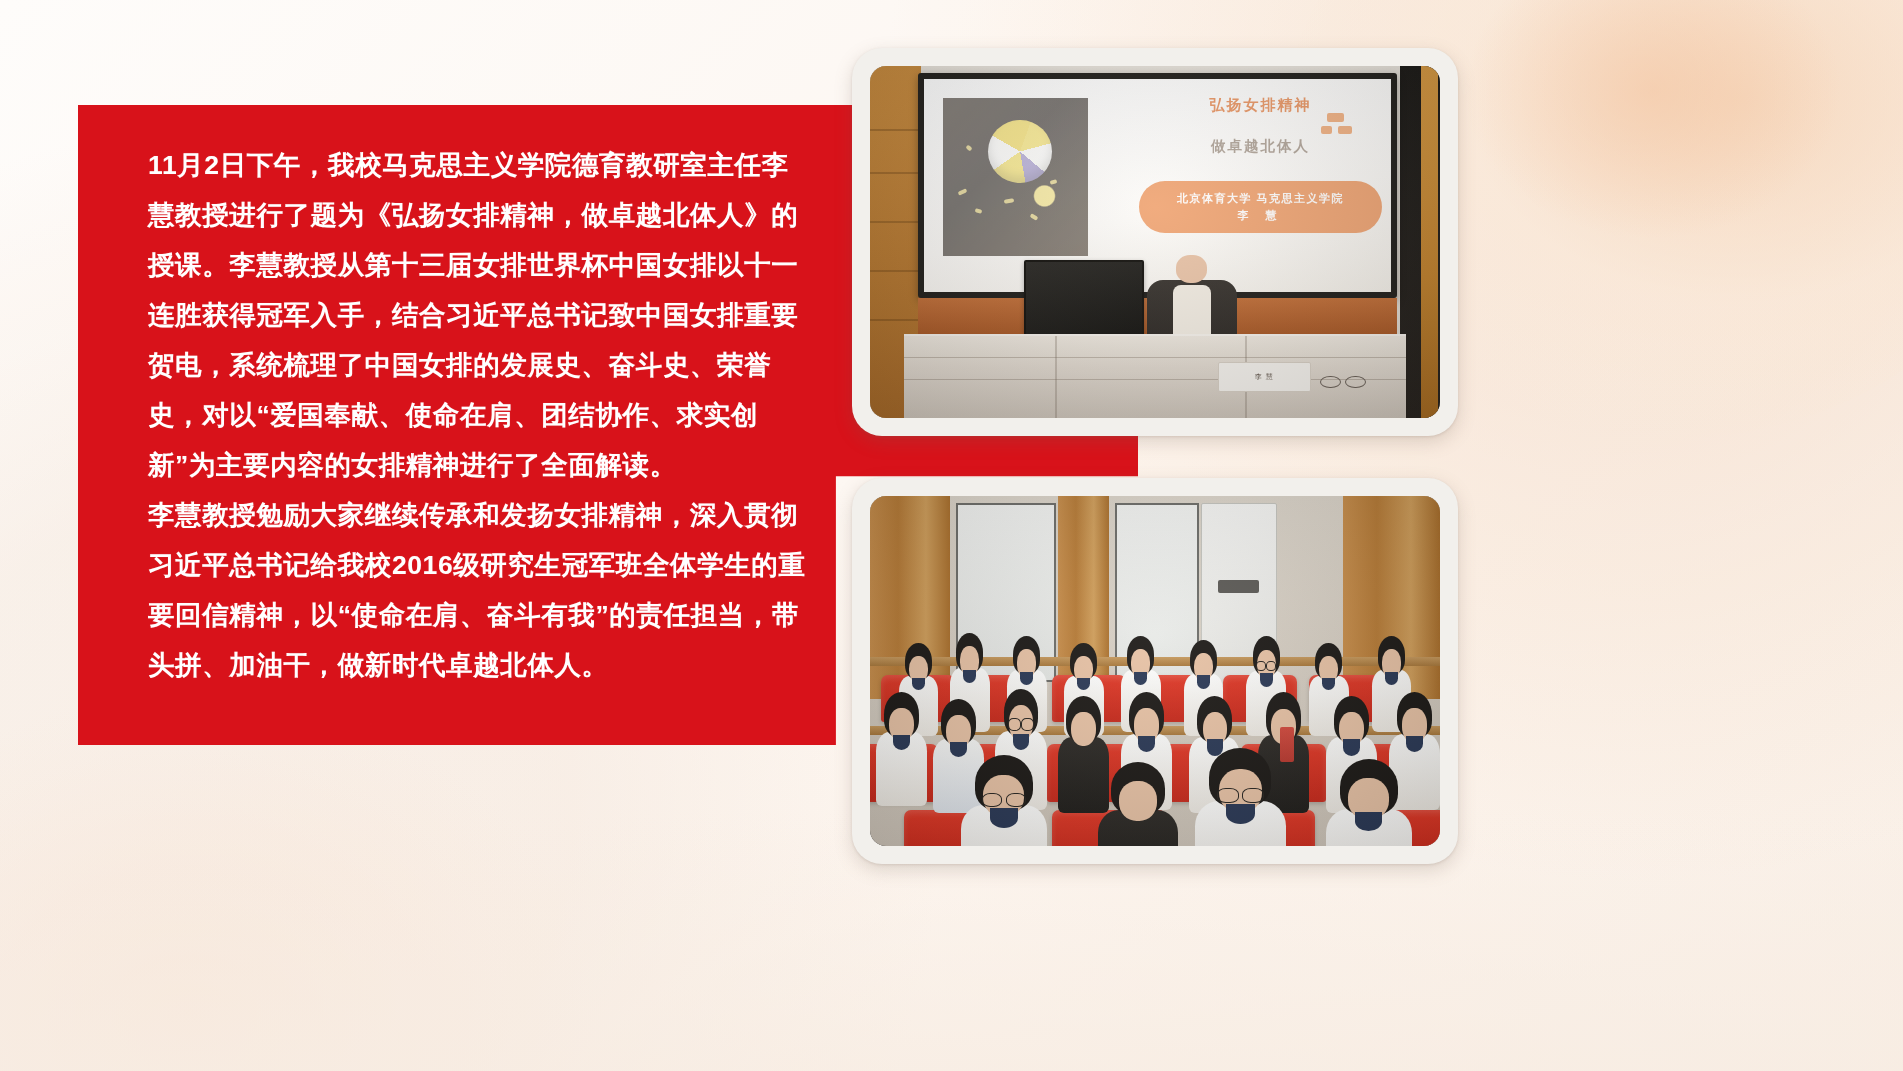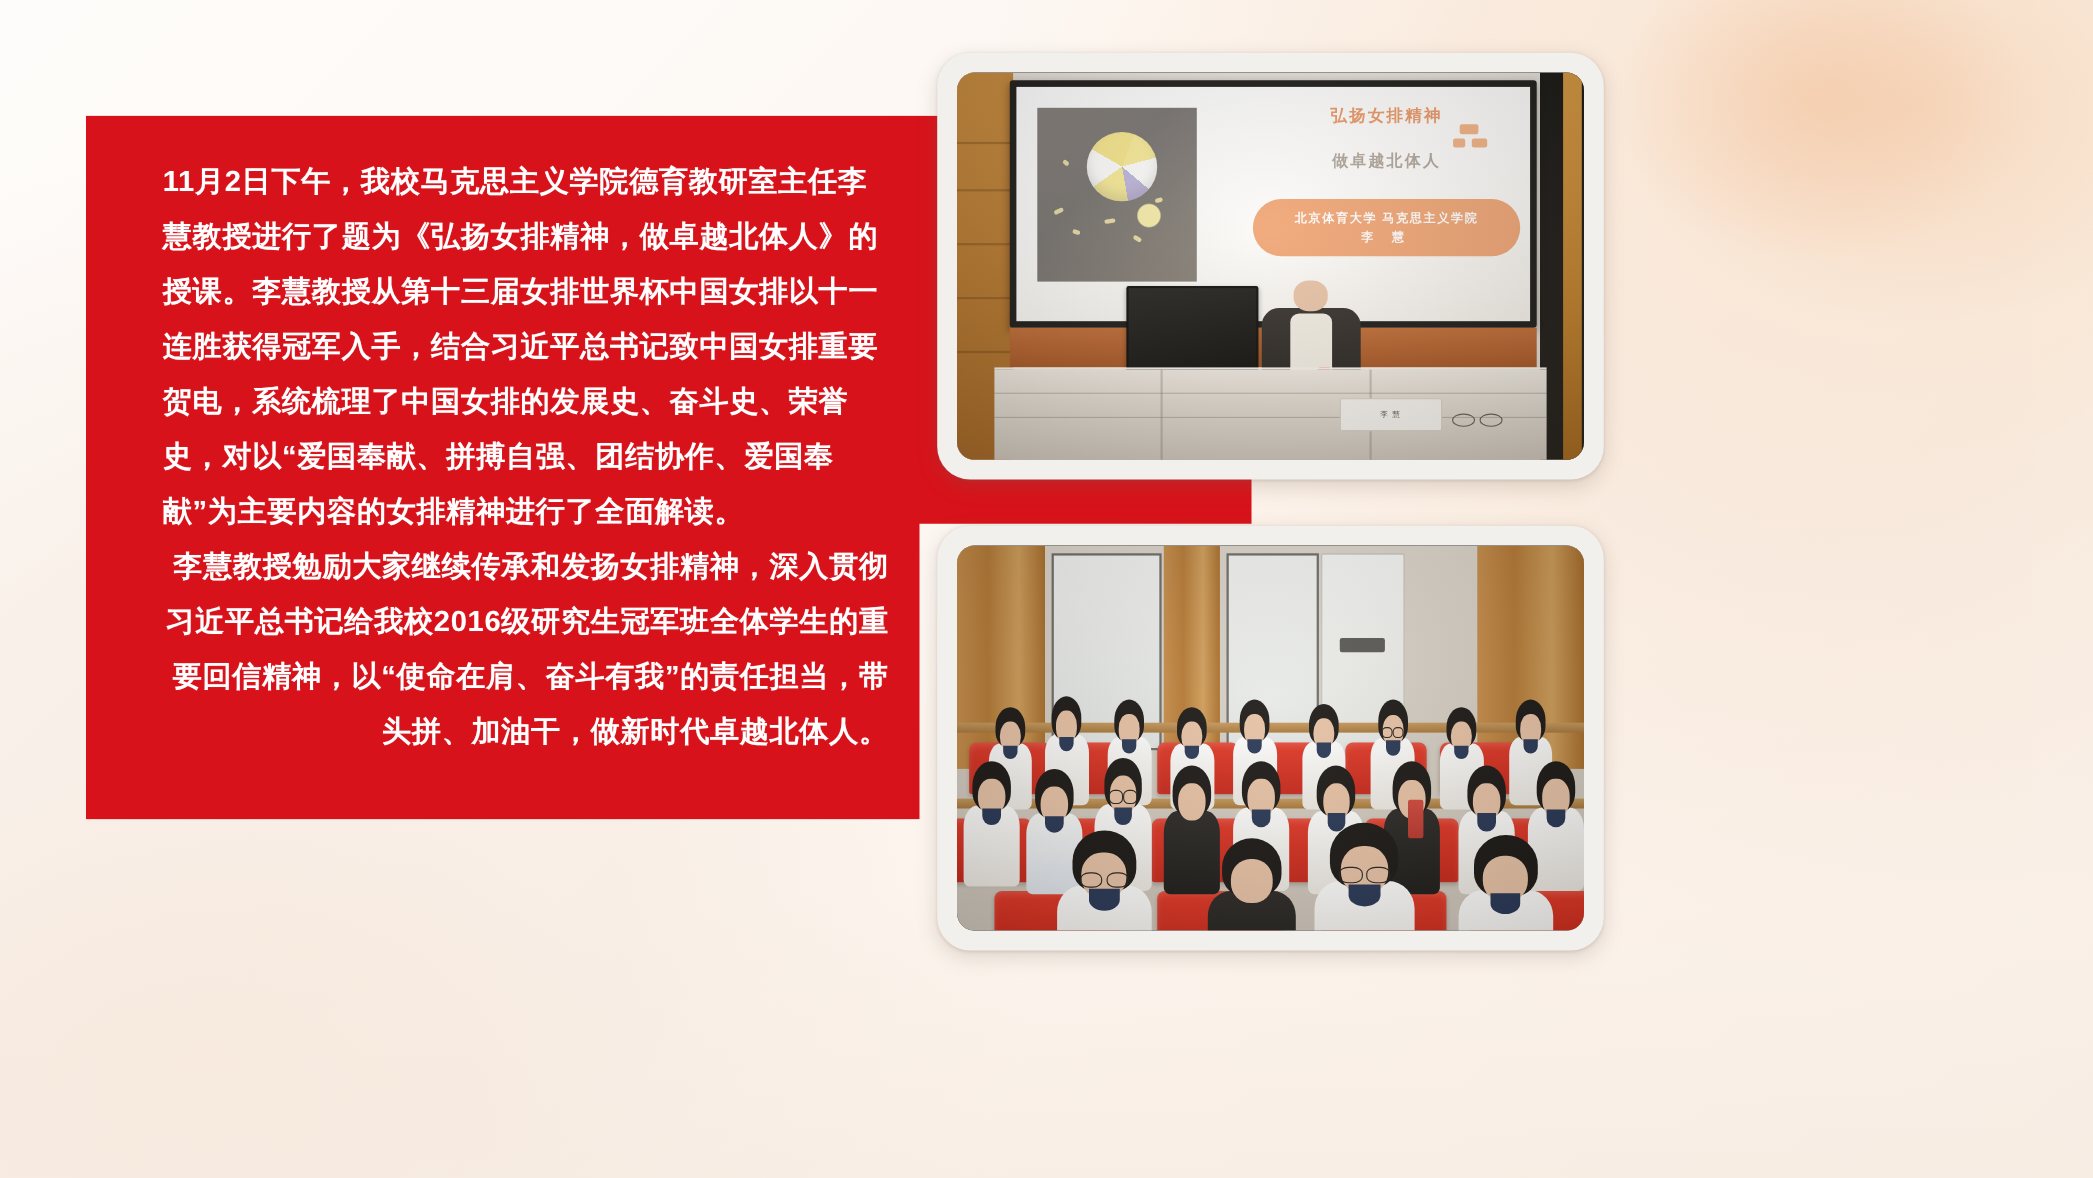--- a/index.html
+++ b/index.html
@@ -50,21 +50,21 @@
   .red-text{
     position:absolute;left:148px;top:140px;width:660px;
     color:#ffffff;
     font-size:26.5px;
     line-height:50px;
     font-weight:700;
     letter-spacing:.6px;
     text-shadow:0 0 1px rgba(255,255,255,.25);
   }
   .red-text p{margin:0;}
-  .red-text p + p{margin-top:0;text-align:right;}
+  .red-text p + p{margin-top:0;}
 
   
   .photo-card{
     position:absolute;
     background:#f2f0ec;
     border-radius:30px;
     padding:18px;
     box-shadow:0 6px 18px rgba(120,100,88,.22), 0 1px 3px rgba(120,100,88,.18);
   }
   .photo-card .inner{
@@ -270,21 +270,21 @@
   <div class="paper-grain"></div>
   <div class="wash-tr"></div>
   <div class="wash-tr2"></div>
   <div class="wash-bl"></div>
   <div class="wash-bot"></div>
 </div>
 
 <div class="red-panel"></div>
 
 <div class="red-text">
-  <p>11月2日下午，我校马克思主义学院德育教研室主任李慧教授进行了题为《弘扬女排精神，做卓越北体人》的授课。李慧教授从第十三届女排世界杯中国女排以十一连胜获得冠军入手，结合习近平总书记致中国女排重要贺电，系统梳理了中国女排的发展史、奋斗史、荣誉史，对以“爱国奉献、拼搏自强、团结协作、爱国奉献”为主要内容的女排精神进行了全面解读。</p>
+  <p>11月2日下午，我校马克思主义学院德育教研室主任李慧教授进行了题为《弘扬女排精神，做卓越北体人》的授课。李慧教授从第十三届女排世界杯中国女排以十一连胜获得冠军入手，结合习近平总书记致中国女排重要贺电，系统梳理了中国女排的发展史、奋斗史、荣誉史，对以“爱国奉献、使命在肩、团结协作、求实创新”为主要内容的女排精神进行了全面解读。</p>
   <p>李慧教授勉励大家继续传承和发扬女排精神，深入贯彻习近平总书记给我校2016级研究生冠军班全体学生的重要回信精神，以“使命在肩、奋斗有我”的责任担当，带头拼、加油干，做新时代卓越北体人。</p>
 </div>
 
 <div class="photo-card" id="card-lecture">
   <div class="inner">
     <div class="room">
 
       <div class="wall-left">
         <i class="slat" style="top:18%"></i>
           <i class="slat" style="top:30%"></i>

